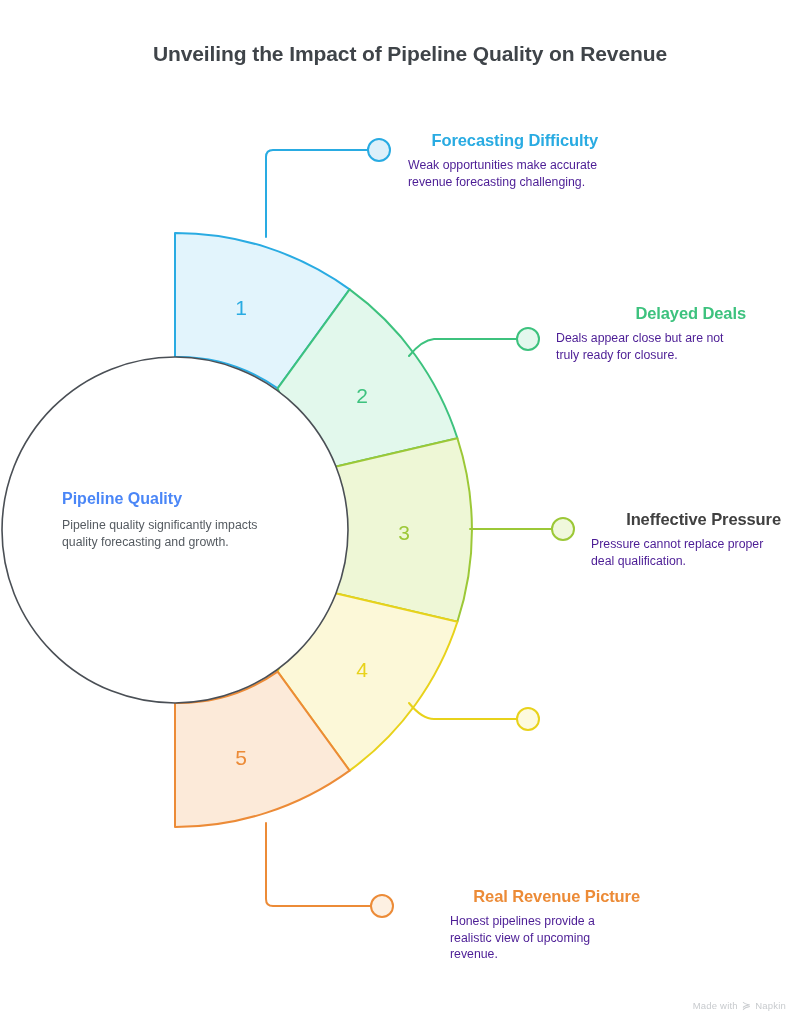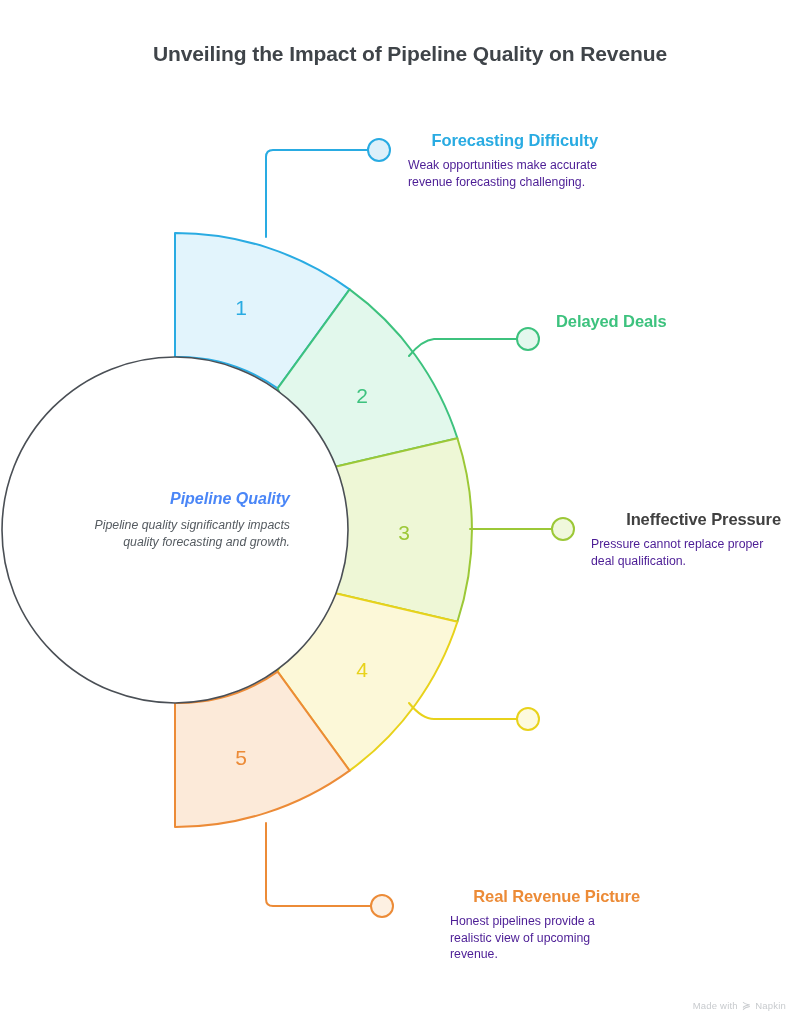--- a/index.html
+++ b/index.html
@@ -42,22 +42,21 @@
     font-size: 12.3px;
     line-height: 16.5px;
     color: #4c1d95;
     margin: 0;
     max-width: 190px;
   }
   .center-label {
     position: absolute;
     left: 62px; top: 490px;
     width: 228px;
-    text-align: right;
-    font-style: italic;
+    text-align: left;
   }
   .center-title {
     font-size: 16px;
     font-weight: bold;
     color: #4a86f7;
     margin: 0 0 9px 0;
   }
   .center-desc {
     font-size: 12.3px;
     line-height: 16.5px;
@@ -127,22 +126,23 @@
 <div class="center-label">
   <p class="center-title">Pipeline Quality</p>
   <p class="center-desc">Pipeline quality significantly impacts quality forecasting and growth.</p>
 </div>
 
 <div class="callout" style="left:408px; top:131px;">
   <p class="callout-title" style="color:#29abe2;">Forecasting Difficulty</p>
   <p class="callout-desc">Weak opportunities make accurate revenue forecasting challenging.</p>
 </div>
 
-<div class="callout" style="left:556px; top:312px;">
+<div class="callout" style="left:556px; top:304px;">
   <p class="callout-title" style="color:#3dc27e;">Delayed Deals</p>
+  <p class="callout-desc">Deals appear close but are not truly ready for closure.</p>
 </div>
 
 <div class="callout" style="left:591px; top:510px;">
   <p class="callout-title" style="color:#404040;">Ineffective Pressure</p>
   <p class="callout-desc">Pressure cannot replace proper deal qualification.</p>
 </div>
 
 <div class="callout" style="left:556px; top:700px;">
 </div>
 

